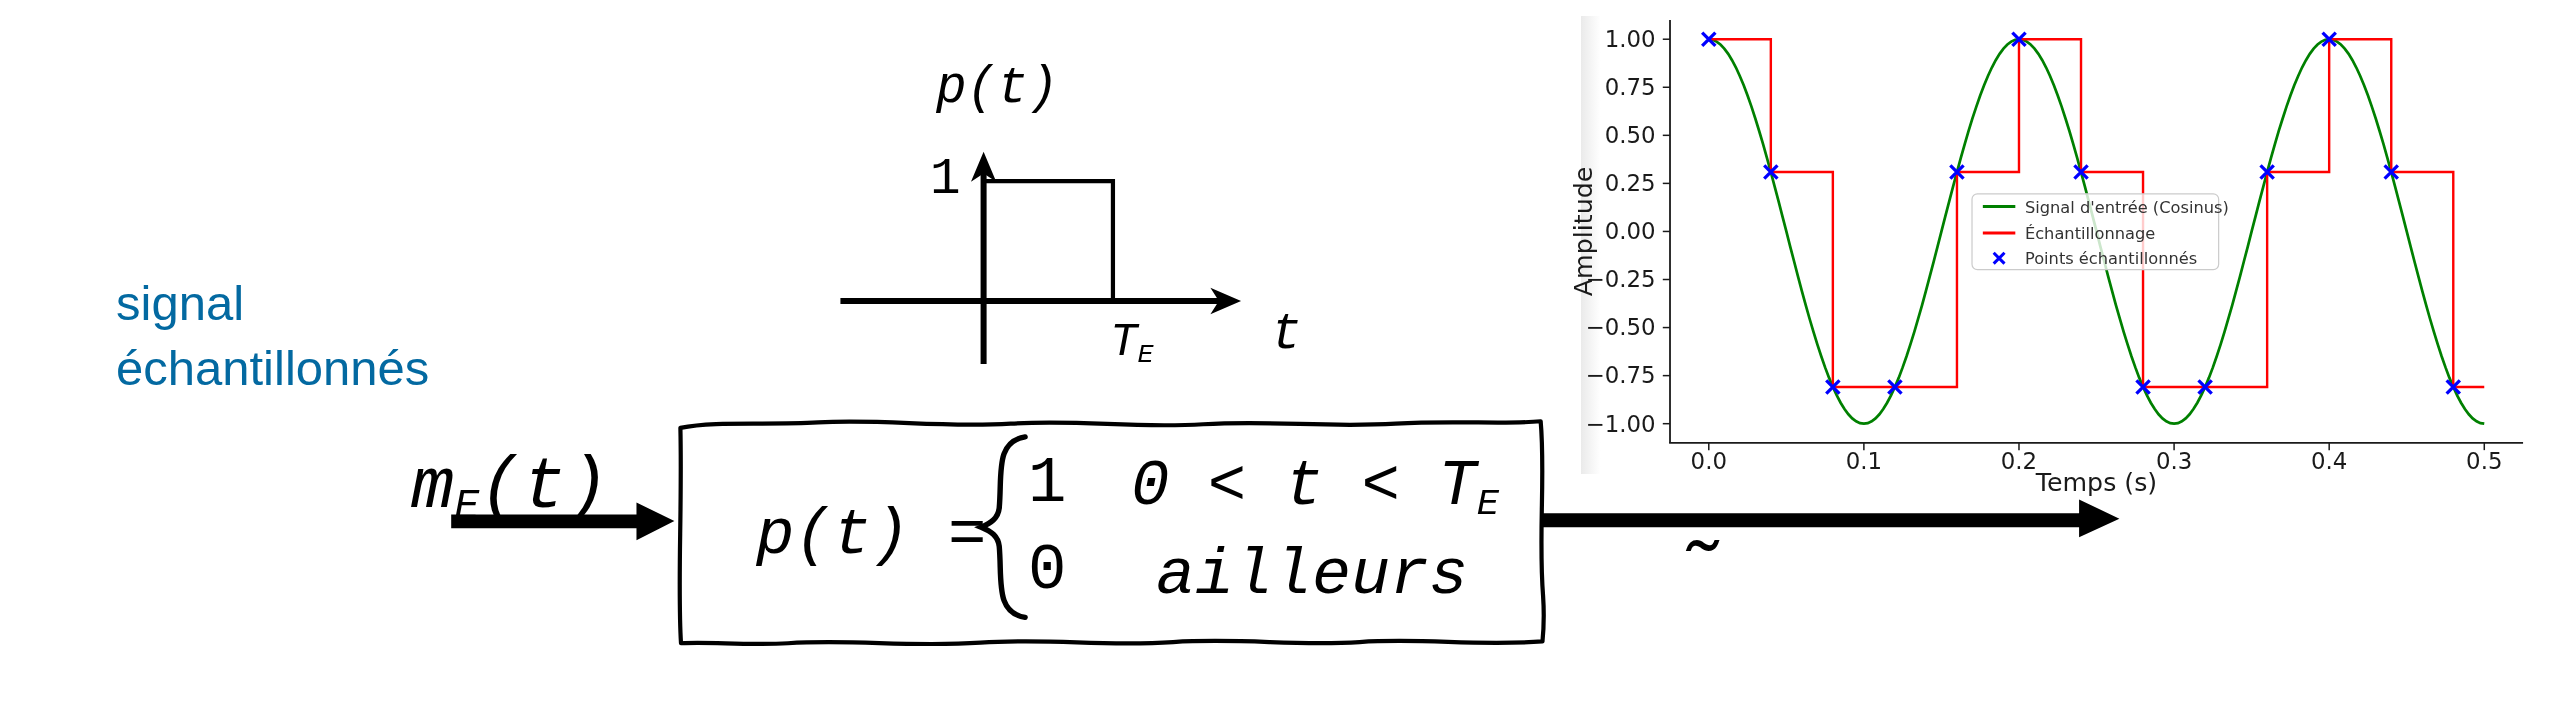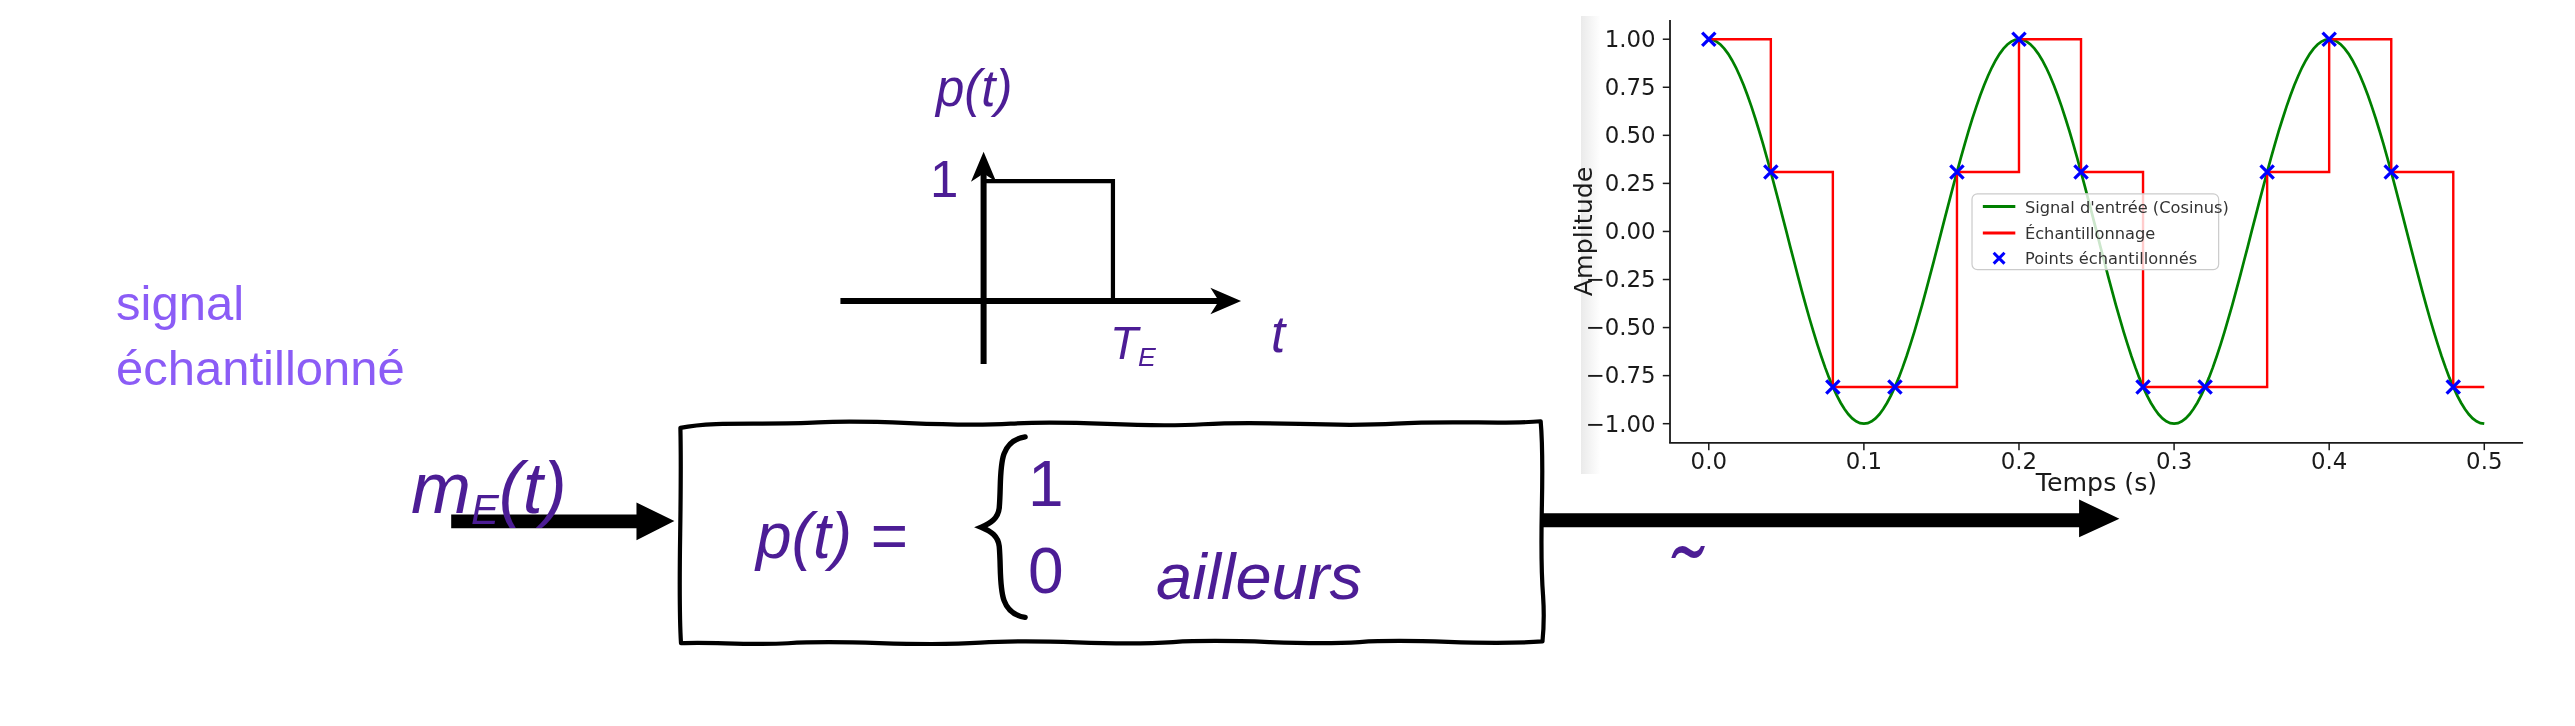--- a/index.html
+++ b/index.html
@@ -1,26 +1,26 @@
 <!DOCTYPE html>
 <html style="font-size:9.6px"><head>
 <meta charset="utf-8">
 <style>
   html,body{margin:0;padding:0}
   body{width:2576px;height:727px;background:#ffffff;overflow:hidden;
        font-family:"Liberation Sans",sans-serif}
   #stage{position:relative;width:2576px;height:709px;background:#ffffff}
   #scene{position:absolute;left:0;top:0}
   .abs{position:absolute;white-space:nowrap}
-  .math{font-family:Liberation Sans, sans-serif;font-style:italic;color:#4c1d95}
+  .math{font-family:Liberation Mono, monospace;font-style:italic;color:#000000}
   .vc{transform:translateY(-50%)}
   .sub{font-size:0.58em;display:inline-block;transform:translateY(0.26em)}
   #fig-edge{position:absolute;left:1581px;top:15.6px;width:23px;height:458px;
             background:linear-gradient(90deg,#eaeaea 0%,rgba(255,255,255,0) 85%)}
-  #signal-label{left:116px;top:271px;font-size:49px;line-height:65px;color:#8b5cf6}
+  #signal-label{left:116px;top:271px;font-size:49px;line-height:65px;color:#0369a1}
   #me-label{left:411px;top:488px;font-size:72px}
   #mt-label{left:1652px;top:597px;font-size:85px}
   #mt-tilde{left:1669px;top:529px;font-size:90px}
   #pulse-title{left:936px;top:88px;font-size:51px}
   #pulse-one{left:930px;top:179px;font-size:51px;font-style:normal}
   #pulse-te{left:1110px;top:343px;font-size:46px}
   #pulse-t{left:1271px;top:334px;font-size:51px}
   #f-lhs{left:756px;top:536px;font-size:64px}
   #f-c1v{left:1028px;top:484px;font-size:64px;font-style:normal}
   #f-c1c{left:1131px;top:487px;font-size:64px}
@@ -97,27 +97,28 @@
       <line x1="3296" y1="343" x2="3350" y2="343" stroke="#008000" stroke-width="5"></line>
       <line x1="3296" y1="387" x2="3350" y2="387" stroke="#ff0000" stroke-width="5"></line>
       <path d="M 3314 420 L 3332 438 M 3332 420 L 3314 438" stroke="#0000ff" stroke-width="5" fill="none"></path>
       <text x="3366" y="353" font-size="27" text-anchor="start" fill="#333333" font-family="&quot;DejaVu Sans&quot;, sans-serif">Signal d'entrée (Cosinus)</text>
       <text x="3366" y="397" font-size="27" text-anchor="start" fill="#333333" font-family="&quot;DejaVu Sans&quot;, sans-serif">Échantillonnage</text>
       <text x="3366" y="439" font-size="27" text-anchor="start" fill="#333333" font-family="&quot;DejaVu Sans&quot;, sans-serif">Points échantillonnés</text>
     </svg>
 
   <div id="signal-label" class="abs">
     <div>signal</div>
-    <div>échantillonné</div>
+    <div>échantillonnés</div>
   </div>
 
   <span id="me-label" class="abs math vc"><span>m</span><span class="sub">E</span><span>(t)</span></span>
 
   <span id="f-lhs" class="abs math vc">p(t) =</span>
   <span id="f-c1v" class="abs math vc">1</span>
+  <span id="f-c1c" class="abs math vc"><span>0 &lt; t &lt; T</span><span class="sub">E</span></span>
   <span id="f-c2v" class="abs math vc">0</span>
   <span id="f-c2c" class="abs math vc">ailleurs</span>
 
   <span id="pulse-title" class="abs math vc">p(t)</span>
   <span id="pulse-one" class="abs math vc">1</span>
   <span id="pulse-te" class="abs math vc"><span>T</span><span class="sub">E</span></span>
   <span id="pulse-t" class="abs math vc">t</span>
 
   <span id="mt-tilde" class="abs math">˜</span>
 

